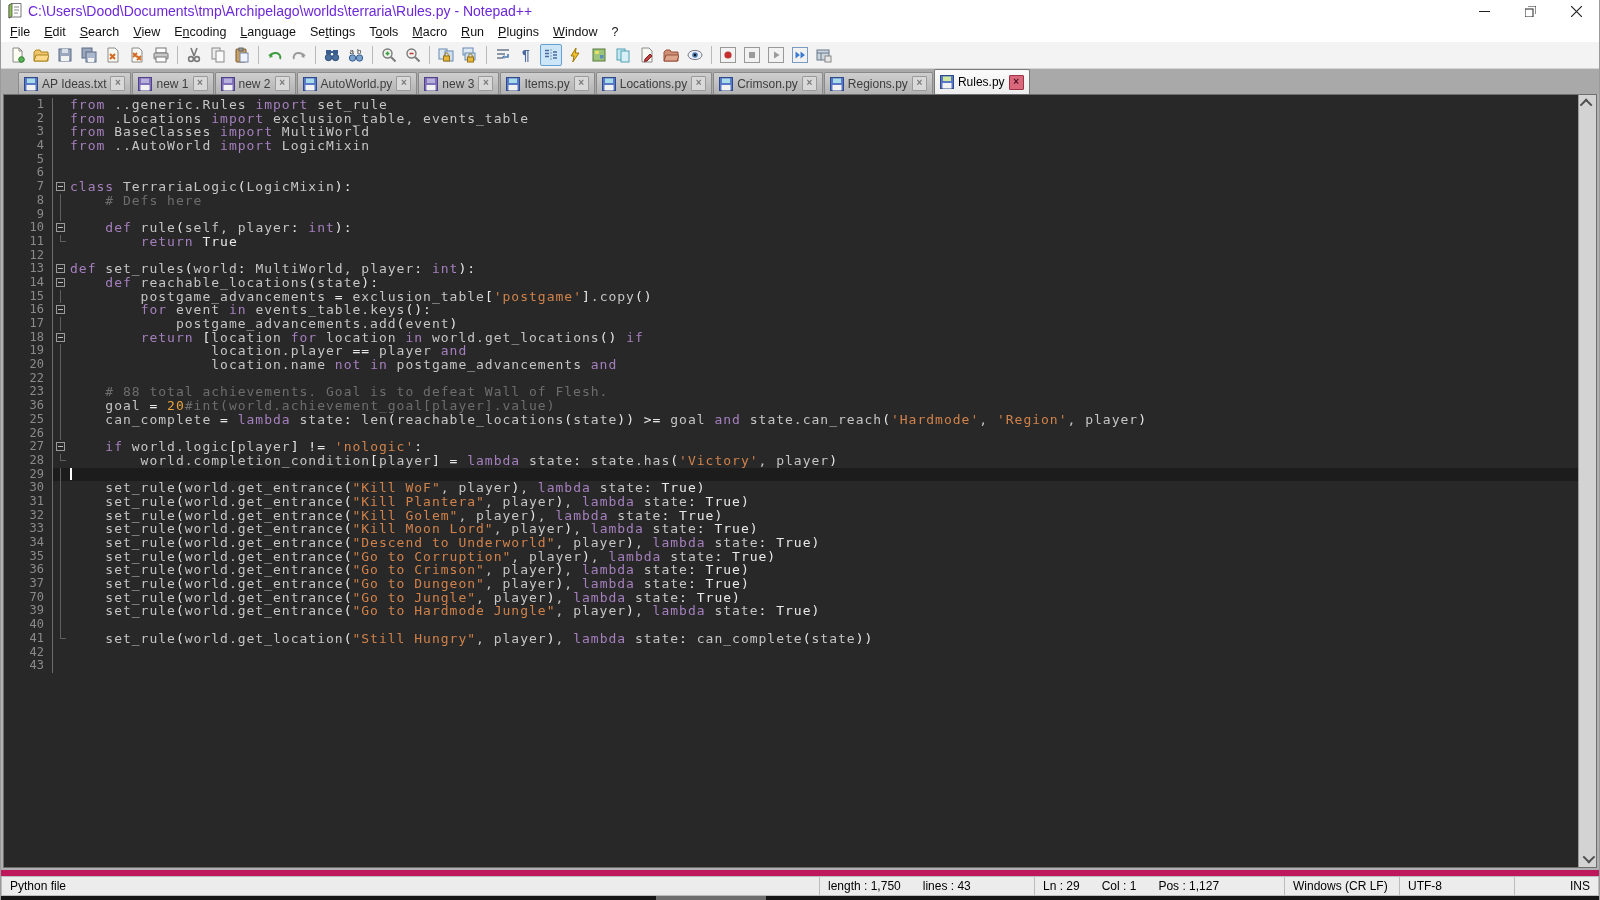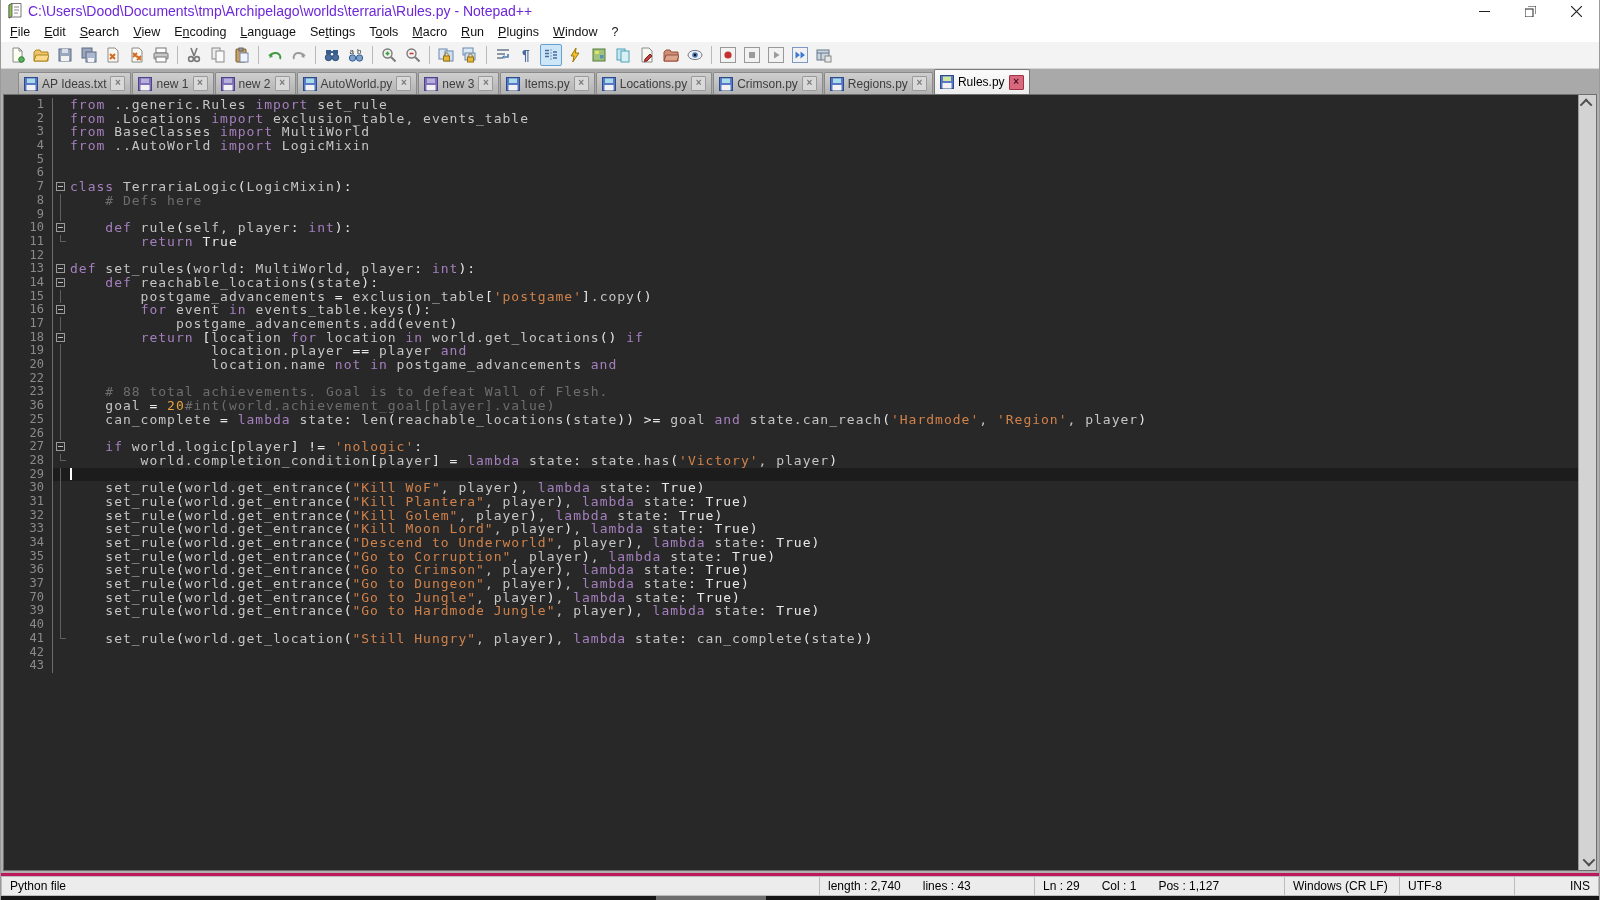--- a/index.html
+++ b/index.html
@@ -59,21 +59,21 @@
   .caret{display:inline-block;width:2px;height:12px;background:#ffffff;vertical-align:middle;margin-top:-2px;}
 
   
   .vscroll{flex:0 0 17px;background:#d3d3d3;border-left:1px solid #9a9a9a;display:flex;flex-direction:column;justify-content:space-between;}
   .sb-btn{height:17px;display:flex;align-items:center;justify-content:center;}
   .chev{width:7px;height:7px;border-left:2px solid #4f4f4f;border-top:2px solid #4f4f4f;}
   .chev.up{transform:rotate(45deg) translateY(2px);}
   .chev.down{transform:rotate(225deg) translateY(2px);}
 
   
-  .statusbar{height:20px;background:#ececec;border-top:3px solid #be185d;display:flex;flex:0 0 auto;font-size:12px;color:#000;}
+  .statusbar{height:20px;background:#ececec;border-top:6px solid #be185d;display:flex;flex:0 0 auto;font-size:12px;color:#000;}
   .sseg{border:1px solid #bcbcbc;border-right:none;display:flex;align-items:center;padding:0 8px;white-space:nowrap;box-sizing:border-box;}
   .sseg:last-child{border-right:1px solid #bcbcbc;justify-content:flex-end;}
   .sseg .gap{display:inline-block;width:22px;}
   .seg-doc{flex:1;}
   .seg-len{flex:0 0 215px;}
   .seg-pos{flex:0 0 250px;}
   .seg-eol{flex:0 0 115px;}
   .seg-enc{flex:0 0 115px;}
   .seg-ins{flex:0 0 85px;}
 
@@ -733,21 +733,21 @@
           </div>
       </div>
     </div>
   </div>
 
   <div class="statusbar">
     <div class="sseg seg-doc">
         <span>Python file</span>
       </div>
     <div class="sseg seg-len">
-      <span>length : 2,740</span>
+      <span>length : 1,750</span>
         <span class="gap"></span>
         <span>lines : 43</span>
     </div>
     <div class="sseg seg-pos">
       <span>Ln : 29</span>
         <span class="gap"></span>
         <span>Col : 1</span>
         <span class="gap"></span>
         <span>Pos : 1,127</span>
     </div>

